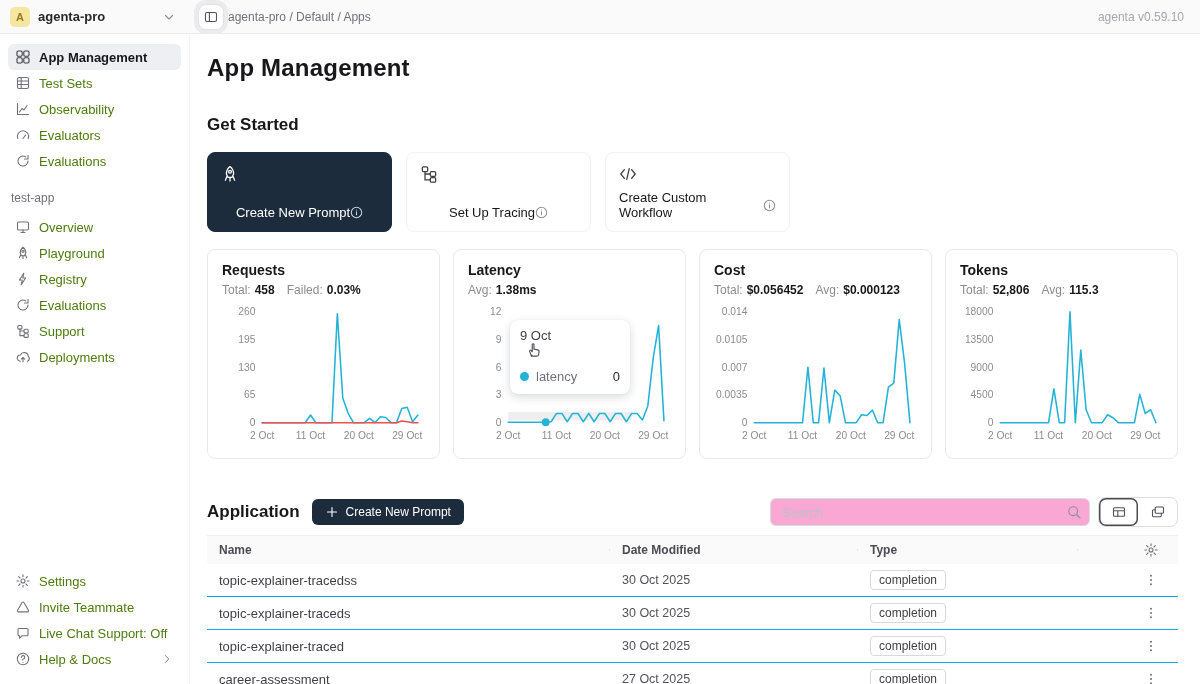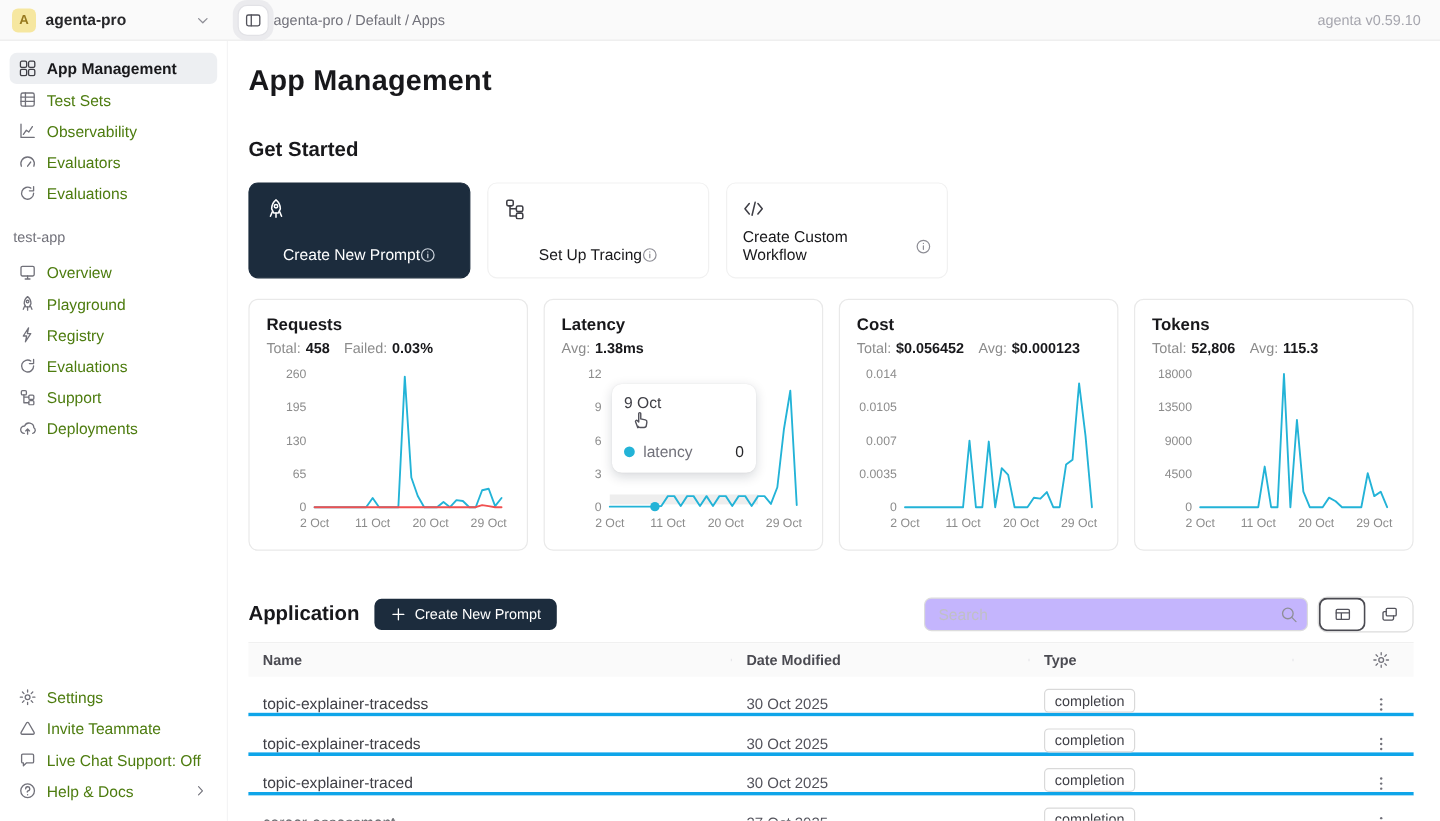--- a/index.html
+++ b/index.html
@@ -70,41 +70,41 @@
 
   
   .app-row { display:flex; align-items:center; margin-top:38px; }
   .app-title { font-size:17px; font-weight:700; }
   .create-btn { margin-left:12px; height:26px; background:#1c2c3d; color:#fff; border:none;
                 border-radius:6px; font-size:12px; display:flex; align-items:center; gap:7px;
                 padding:0 13px; cursor:pointer; font-family:inherit; }
   .search-wrap { margin-left:auto; position:relative; width:320px; }
   .search-wrap input { width:100%; height:28px; border:1px solid #dcdcdc; border-radius:6px;
                        padding:0 32px 0 11px; font-size:13px; color:#3f3f46; outline:none;
-                       font-family:inherit; background:#c4b5fd; }
+                       font-family:inherit; background:#f9a8d4; }
   .search-wrap input::placeholder { color:#c0c0c6; }
   .search-icon { position:absolute; right:9px; top:7px; color:#8e8e96; display:flex; cursor:pointer; }
   .view-toggle { margin-left:8px; display:flex; align-items:center; border:1px solid #dcdcdc;
                  border-radius:8px; height:30px; background:#fff; }
   .seg-btn { width:39px; height:28px; display:flex; align-items:center; justify-content:center;
              color:#52525b; background:transparent; border:none; cursor:pointer; border-radius:7px; }
   .seg-btn.active { box-shadow:inset 0 0 0 1.5px #4b4b52; }
 
   
   .table { margin-top:8px; border-top:1px solid #f0f0f0; }
   .t-head { display:flex; background:#fafafa; height:28px; align-items:center;
             font-size:12px; color:#4b4b52; font-weight:600; }
   .t-cell { padding:0 12px; position:relative; }
   .t-head .t-cell:not(.col-actions)::after { content:''; position:absolute; right:0; top:6px; bottom:6px;
             width:1px; background:#e7e7ea; }
   .col-name { width:403px; }
   .col-date { width:248px; }
   .col-type { width:220px; }
   .col-actions { flex:1; display:flex; justify-content:flex-end; padding-right:20px; }
-  .t-row { display:flex; align-items:flex-end; height:33px; border-bottom:3px solid #0ea5e9;
+  .t-row { display:flex; align-items:center; height:33px; border-bottom:1px solid #0ea5e9;
            font-size:13px; color:#3f3f46; cursor:pointer; background:#fff; }
   .t-row .col-date { font-size:12.5px; color:#52525b; }
   .type-tag { border:1px solid #d9d9d9; border-radius:4px; padding:2px 8px; font-size:12px;
               color:#3f3f46; background:#fff; display:inline-block; }
   .row-menu, .head-gear { color:#71717a; display:flex; cursor:pointer; }
 </style>
 </head>
 <body>
 
 <header class="topbar">

